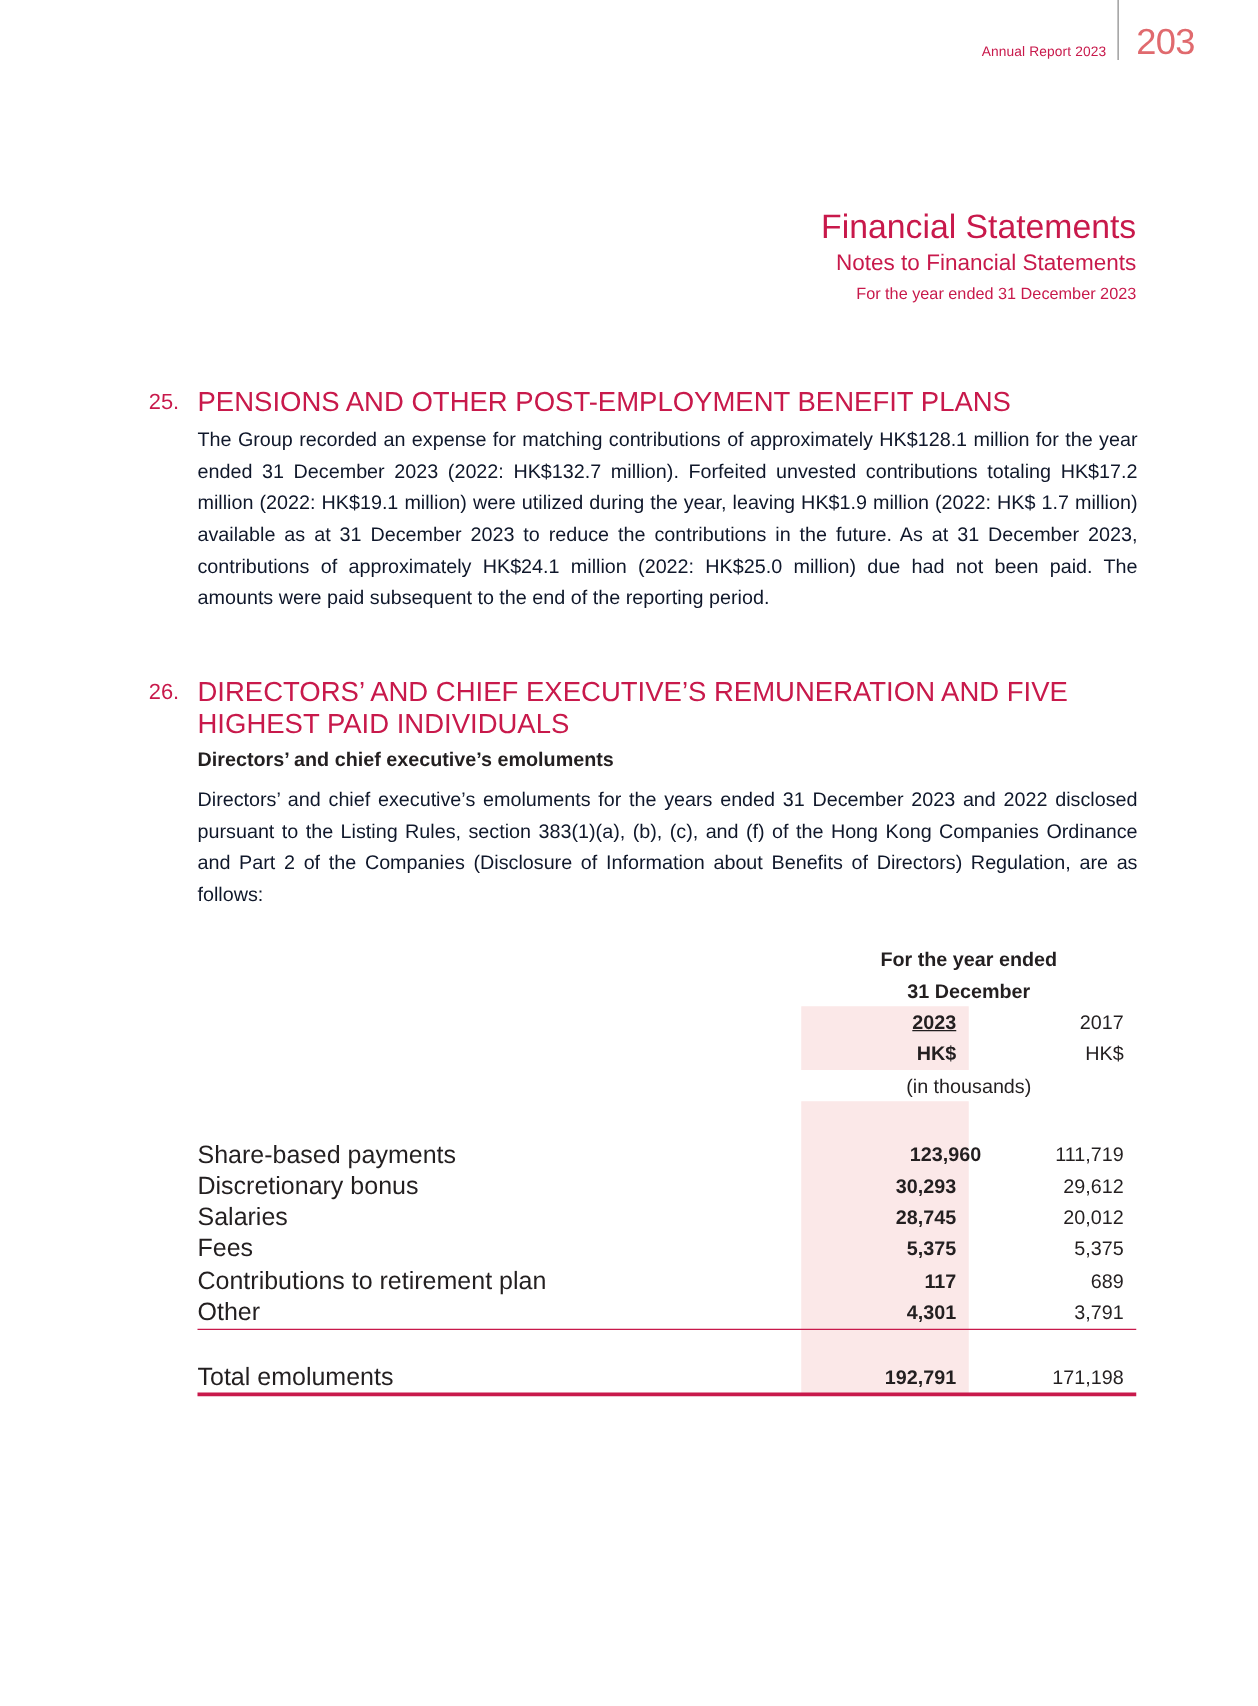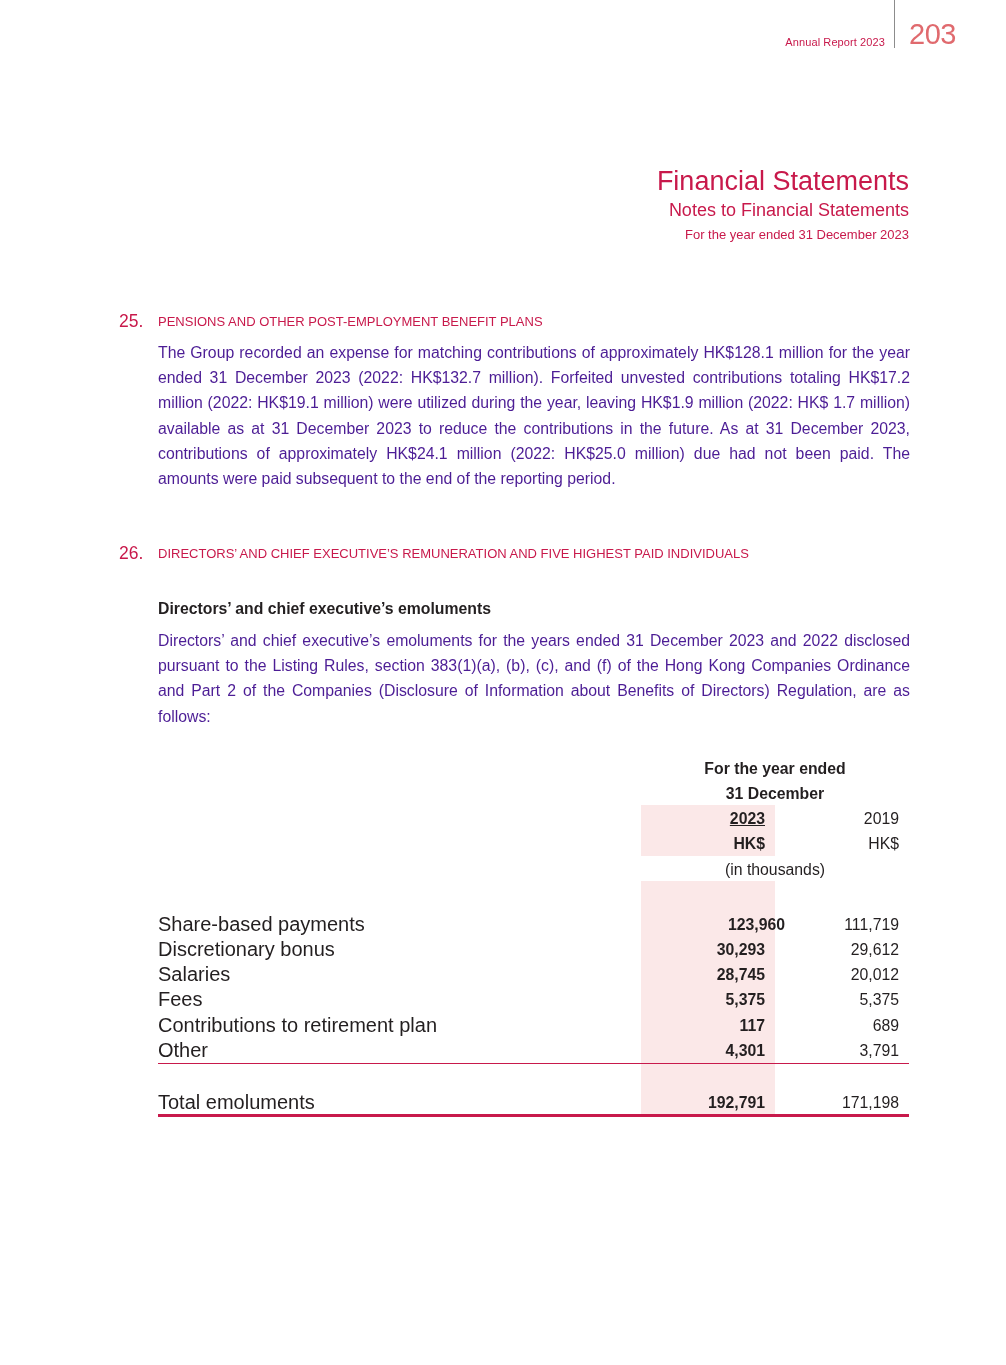--- a/index.html
+++ b/index.html
@@ -15,24 +15,24 @@
   #head-rule { left: 894px; top: 0; width: 1px; height: 48px; background: #8c8c8c; }
   #page-num { left: 909px; top: 18px; font-size: 29px; color: #e06a6e; font-weight: 300; letter-spacing: -0.5px; }
 
   
   #sec-title { right: 97px; top: 166px; font-size: 27px; color: #c8194b; text-align: right; white-space: nowrap; }
   #sec-sub { right: 97px; top: 200px; font-size: 18px; color: #c8194b; text-align: right; white-space: nowrap; }
   #sec-period { right: 97px; top: 227px; font-size: 13px; color: #c8194b; text-align: right; white-space: nowrap; }
 
   
   .note-num { left: 119px; font-size: 17.5px; color: #c8194b; }
-  .note-title { left: 158px; width: 752px; font-size: 13px; color: #c8194b; line-height: 25px; text-transform: none; }
+  .note-title { left: 158px; width: 752px; font-size: 22px; color: #c8194b; line-height: 25px; text-transform: none; }
   .para {
     left: 158px; width: 752px; font-size: 15.8px; line-height: 25.2px;
-    text-align: justify; color: #4c1d95;
+    text-align: justify; color: #0f172a;
   }
   .subhead { left: 158px; font-size: 15.8px; font-weight: bold; color: #231f20; }
 
   
   .shade { background: #fbe8e8; }
   #shade-head { left: 641px; top: 805px; width: 134px; height: 51px; }
   #shade-body { left: 641px; top: 881px; width: 134px; height: 234px; }
 
   .th { font-size: 15.8px; font-weight: bold; color: #231f20; white-space: nowrap; }
   .th-center { left: 641px; width: 268px; text-align: center; }
@@ -66,21 +66,21 @@
 <div class="abs para" style="top:628px; text-align-last:left;">Directors’ and chief executive’s emoluments for the years ended 31 December 2023 and 2022 disclosed pursuant to the Listing Rules, section 383(1)(a), (b), (c), and (f) of the Hong Kong Companies Ordinance and Part 2 of the Companies (Disclosure of Information about Benefits of Directors) Regulation, are as follows:</div>
 
 <div class="abs shade" id="shade-head"></div>
 <div class="abs shade" id="shade-body"></div>
 
 <div>
   <div class="abs th th-center rowline" style="top:760px; left:641px; width:268px;">For the year ended</div>
   <div class="abs th th-center rowline" style="top:785px; left:641px; width:268px;">31 December</div>
 
   <div class="abs col23 bold rowline" style="top:810px;text-decoration:underline;">2023</div>
-  <div class="abs col22 rowline" style="top:810px;">2019</div>
+  <div class="abs col22 rowline" style="top:810px;">2017</div>
   <div class="abs col23 bold rowline" style="top:835px;">HK$</div>
   <div class="abs col22 rowline" style="top:835px;">HK$</div>
 
   <div class="abs rowline" style="top:861px; left:641px; width:268px; text-align:center; font-size:15.8px;">(in thousands)</div>
 
   <div>
     <div class="abs row-label rowline" style="top:916px;">Share-based payments</div>
     <div class="abs col23 bold rowline" style="top:916px;padding-left:20px;">123,960</div>
     <div class="abs col22 rowline" style="top:916px;">111,719</div>
   </div>

